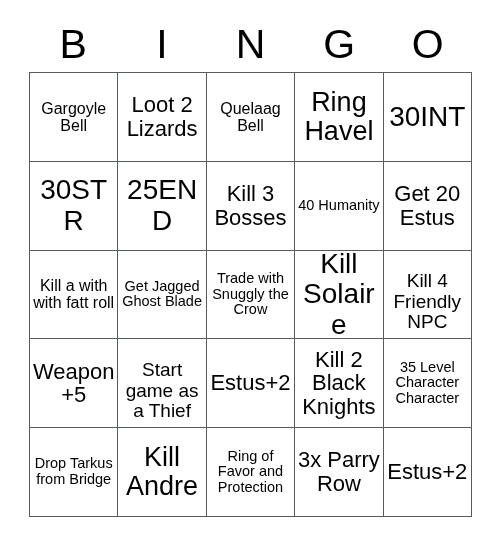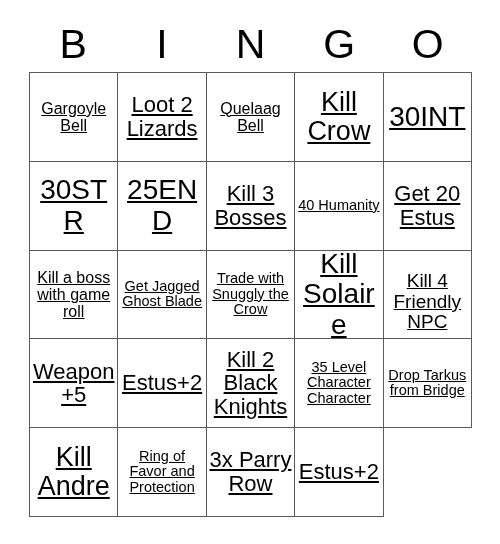--- a/index.html
+++ b/index.html
@@ -67,21 +67,20 @@
     overflow: hidden;
     background: #ffffff;
   }
   .cell-text {
     display: block;
     text-align: center;
     line-height: 1.08;
     color: #000000;
     word-wrap: break-word;
     max-width: 100%;
-    text-decoration: underline;
   }
   
   .fs-xxl { font-size: 27px; }
   .fs-xl  { font-size: 28px; }
   .fs-lg  { font-size: 22px; }
   .fs-md  { font-size: 19px; margin-top: 15px; }
   .fs-sm  { font-size: 16px; }
   .fs-xs  { font-size: 14.5px; }
 </style>
 </head>
@@ -101,57 +100,60 @@
       <div class="cell">
         <span class="cell-text fs-sm">Gargoyle Bell</span>
       </div>
       <div class="cell">
         <span class="cell-text fs-lg">Loot 2 Lizards</span>
       </div>
       <div class="cell">
         <span class="cell-text fs-sm">Quelaag Bell</span>
       </div>
       <div class="cell">
-        <span class="cell-text fs-xxl">Kill Crow</span>
+        <span class="cell-text fs-xxl">Ring Havel</span>
       </div>
       <div class="cell">
         <span class="cell-text fs-xl">30INT</span>
       </div>
       <div class="cell">
         <span class="cell-text fs-xl">30STR</span>
       </div>
       <div class="cell">
         <span class="cell-text fs-xl">25END</span>
       </div>
       <div class="cell">
         <span class="cell-text fs-lg">Kill 3 Bosses</span>
       </div>
       <div class="cell">
         <span class="cell-text fs-xs">40 Humanity</span>
       </div>
       <div class="cell">
         <span class="cell-text fs-lg">Get 20 Estus</span>
       </div>
       <div class="cell">
-        <span class="cell-text fs-sm">Kill a boss with game roll</span>
+        <span class="cell-text fs-sm">Kill a with with fatt roll</span>
       </div>
       <div class="cell">
         <span class="cell-text fs-xs">Get Jagged Ghost Blade</span>
       </div>
       <div class="cell">
         <span class="cell-text fs-xs">Trade with Snuggly the Crow</span>
       </div>
       <div class="cell">
         <span class="cell-text fs-xl">Kill Solaire</span>
       </div>
       <div class="cell">
         <span class="cell-text fs-md">Kill 4 Friendly NPC</span>
       </div>
       <div class="cell">
         <span class="cell-text fs-lg">Weapon +5</span>
+      </div>
+      <div class="cell">
+        <span class="cell-text fs-md">Start game as a Thief</span>
       </div>
       <div class="cell">
         <span class="cell-text fs-lg">Estus+2</span>
       </div>
       <div class="cell">
         <span class="cell-text fs-lg">Kill 2 Black Knights</span>
       </div>
       <div class="cell">
         <span class="cell-text fs-xs">35 Level Character Character</span>
       </div>

